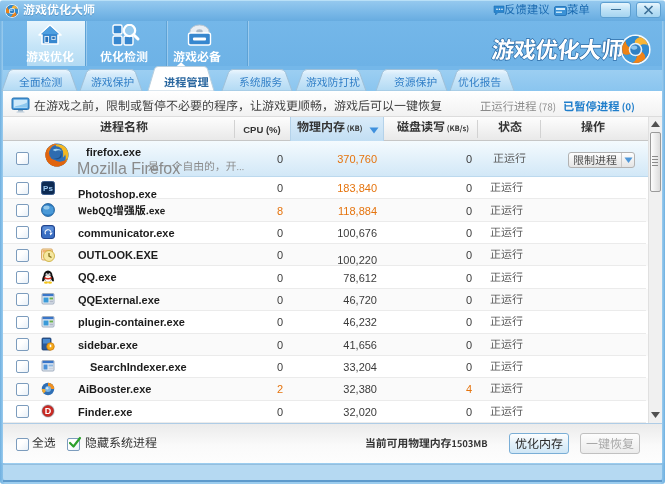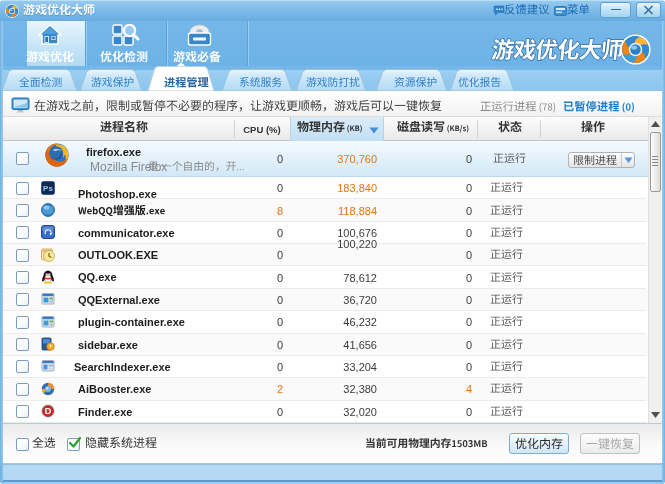--- a/index.html
+++ b/index.html
@@ -557,21 +557,21 @@
     <svg class="abs" style="left:43px;top:141px" width="28" height="28" viewBox="0 0 32 32">
 <circle cx="16" cy="16" r="13.2" fill="#2e72bc"></circle>
 <path d="M14 4.2 C20 2.5 26.5 6 28.4 12 C30 17.5 28 23.5 23.5 26.8 C26 23.5 26.8 19 25.2 15.2 C24.8 17 24 18 22.8 18.8 C23.8 14.5 22.5 10.5 19.5 8.2 C20.3 9.8 20.4 11.2 20 12.5 C18.8 10 16.8 8.3 14 7.8 C15.5 6.5 15.2 5 14 4.2Z" fill="#f5b821"></path>
 <path d="M16 2.8 C8.7 2.8 2.8 8.7 2.8 16 C2.8 23.3 8.7 29.2 16 29.2 C21 29.2 25.4 26.4 27.6 22.3 C25.5 25 22 26.6 18.6 26.2 C13.5 25.7 9.6 21.8 9.2 16.9 C9 14 10 11.3 12 9.4 C10.4 9.6 9.2 10.3 8.2 11.3 C8.4 8.6 10.2 6.2 12.7 5.2 C14.2 4.6 15.3 4.6 16.5 4.9 C15.1 3.7 14.2 3.2 12.8 3.2 C13.8 2.9 14.9 2.8 16 2.8Z" fill="#e87716"></path>
 <path d="M16 29.2 C8.7 29.2 2.8 23.3 2.8 16 C2.8 12.8 3.9 9.9 5.8 7.7 C4.8 10 4.9 12.3 5.9 14.2 C6.3 12.9 7 12.1 8 11.5 C7 15.2 7.9 19 10.5 21.4 C9.9 19.8 9.9 18.4 10.4 17.1 C11.7 20.8 15 23.4 19 23.6 C22.3 23.8 25.5 22.3 27.6 19.8 C26.5 25.2 21.7 29.2 16 29.2Z" fill="#e0640e"></path>
 <circle cx="15" cy="14" r="8" fill="#2e6cb0"></circle>
 <path d="M11 10.2 C14 8.2 18.5 8.6 21.2 11.2 C19 10.2 16 10.4 14 11.8 Z" fill="#9ed0f0"></path>
 <path d="M12 19.5 C14.5 21.5 18.5 21 20.8 18.5 C21.8 16.2 21.3 13.8 20 12.5 C21 15 20 17.8 17.8 19 C16 20 13.8 20.2 12 19.5Z" fill="#1d4f8a"></path>
 </svg>
     <div class="pname" style="left:86px;top:145.5px">firefox.exe</div>
-    <div class="abs" style="left:90px;top:160px;font-size:12px;color:#8a8a8a">Mozilla Firefox</div>
+    <div class="abs" style="left:77px;top:160px;font-size:16px;color:#8a8a8a">Mozilla Firefox</div>
     <svg class="tr" style="left:148px;top:160.5px;fill:#8a8a8a;" width="97" height="14">
       <g transform="translate(0,9.1) scale(0.0108,-0.0108)">
         <use href="#gR662f" x="0"></use>
         <g transform="translate(1000,0) scale(0.86)">
           <use href="#gR0020"></use>
         </g>
         <use href="#gR4e00" x="1193"></use>
         <use href="#gR4e2a" x="2193"></use>
         <use href="#gR81ea" x="3193"></use>
         <use href="#gR7531" x="4193"></use>
@@ -704,21 +704,21 @@
     <div class="rowsep" style="top:265.4px"></div>
     <div class="cb" style="left:16px;top:248.6px;width:13px;height:13px"></div>
     <svg class="abs" style="left:41px;top:247.57999999999998px" width="14" height="14" viewBox="0 0 14 14">
       <rect x=".5" y="1" width="11" height="11" rx="1.5" fill="#fbe3c0" stroke="#d8a860"></rect>
       <rect x="1.5" y="2" width="9" height="2.5" fill="#f0b070"></rect>
       <circle cx="8" cy="8" r="5.5" fill="#f5e7a0" stroke="#c8a830" stroke-width=".8"></circle>
       <path d="M8 5 V8 L10.5 9.5" stroke="#8a7820" stroke-width="1.4" fill="none"></path>
     </svg>
     <div class="pname" style="left:78px;top:249.1px">OUTLOOK.EXE</div>
     <div class="num" style="left:240px;top:249.3px;width:43px">0</div>
-    <div class="num" style="left:300px;top:238px;width:77px">100,220</div>
+    <div class="num" style="left:300px;top:254px;width:77px">100,220</div>
     <div class="num" style="left:430px;top:249.3px;width:42px">0</div>
     <svg class="tr" style="left:490px;top:249.27999999999997px;fill:#555555;" width="34" height="14">
       <g transform="translate(0,9.2) scale(0.011,-0.011)">
         <use href="#gR6b63" x="0"></use>
         <use href="#gR8fd0" x="1000"></use>
         <use href="#gR884c" x="2000"></use>
       </g>
     </svg>
     <div class="rowsep" style="top:287.8px"></div>
     <div class="cb" style="left:16px;top:270.9px;width:13px;height:13px"></div>
@@ -752,21 +752,21 @@
     <div class="cb" style="left:16px;top:293.3px;width:13px;height:13px"></div>
     <svg class="abs" style="left:41px;top:292.3px" width="14" height="14" viewBox="0 0 14 14">
       <rect x="1" y="1.5" width="12" height="10.5" rx="1" fill="#e8eef4" stroke="#8a9ab0" stroke-width=".8"></rect>
       <rect x="1.5" y="2" width="11" height="2.2" fill="#3a76c8"></rect>
       <rect x="2.5" y="5.5" width="5" height="5" fill="#3a9ad8"></rect>
       <rect x="8.5" y="5.5" width="3.5" height="2" fill="#6ab04c"></rect>
       <rect x="8.5" y="8.5" width="3.5" height="2" fill="#b0b8c8"></rect>
     </svg>
     <div class="pname" style="left:78px;top:293.8px">QQExternal.exe</div>
     <div class="num" style="left:240px;top:294.0px;width:43px">0</div>
-    <div class="num" style="left:300px;top:294.0px;width:77px">36,720</div>
+    <div class="num" style="left:300px;top:294.0px;width:77px">46,720</div>
     <div class="num" style="left:430px;top:294.0px;width:42px">0</div>
     <svg class="tr" style="left:490px;top:294.0px;fill:#555555;" width="34" height="14">
       <g transform="translate(0,9.2) scale(0.011,-0.011)">
         <use href="#gR6b63" x="0"></use>
         <use href="#gR8fd0" x="1000"></use>
         <use href="#gR884c" x="2000"></use>
       </g>
     </svg>
     <div class="rowsep" style="top:332.5px"></div>
     <div class="cb" style="left:16px;top:315.7px;width:13px;height:13px"></div>
@@ -810,21 +810,21 @@
     </svg>
     <div class="rowsep" style="top:377.2px"></div>
     <div class="cb" style="left:16px;top:360.4px;width:13px;height:13px"></div>
     <svg class="abs" style="left:41px;top:359.38px" width="14" height="14" viewBox="0 0 14 14">
       <rect x="1" y="1.5" width="12" height="10.5" rx="1" fill="#e8eef4" stroke="#8a9ab0" stroke-width=".8"></rect>
       <rect x="1.5" y="2" width="11" height="2.2" fill="#3a76c8"></rect>
       <rect x="2.5" y="5.5" width="4" height="5" fill="#4a90d8"></rect>
       <rect x="7.5" y="5.5" width="4.5" height="2" fill="#90b8e0"></rect>
       <rect x="7.5" y="8.5" width="4.5" height="2" fill="#c8d2e0"></rect>
     </svg>
-    <div class="pname" style="left:74px;top:360.9px">SearchIndexer.exe</div>
+    <div class="pname" style="left:90px;top:360.9px">SearchIndexer.exe</div>
     <div class="num" style="left:240px;top:361.1px;width:43px">0</div>
     <div class="num" style="left:300px;top:361.1px;width:77px">33,204</div>
     <div class="num" style="left:430px;top:361.1px;width:42px">0</div>
     <svg class="tr" style="left:490px;top:361.08px;fill:#555555;" width="34" height="14">
       <g transform="translate(0,9.2) scale(0.011,-0.011)">
         <use href="#gR6b63" x="0"></use>
         <use href="#gR8fd0" x="1000"></use>
         <use href="#gR884c" x="2000"></use>
       </g>
     </svg>

